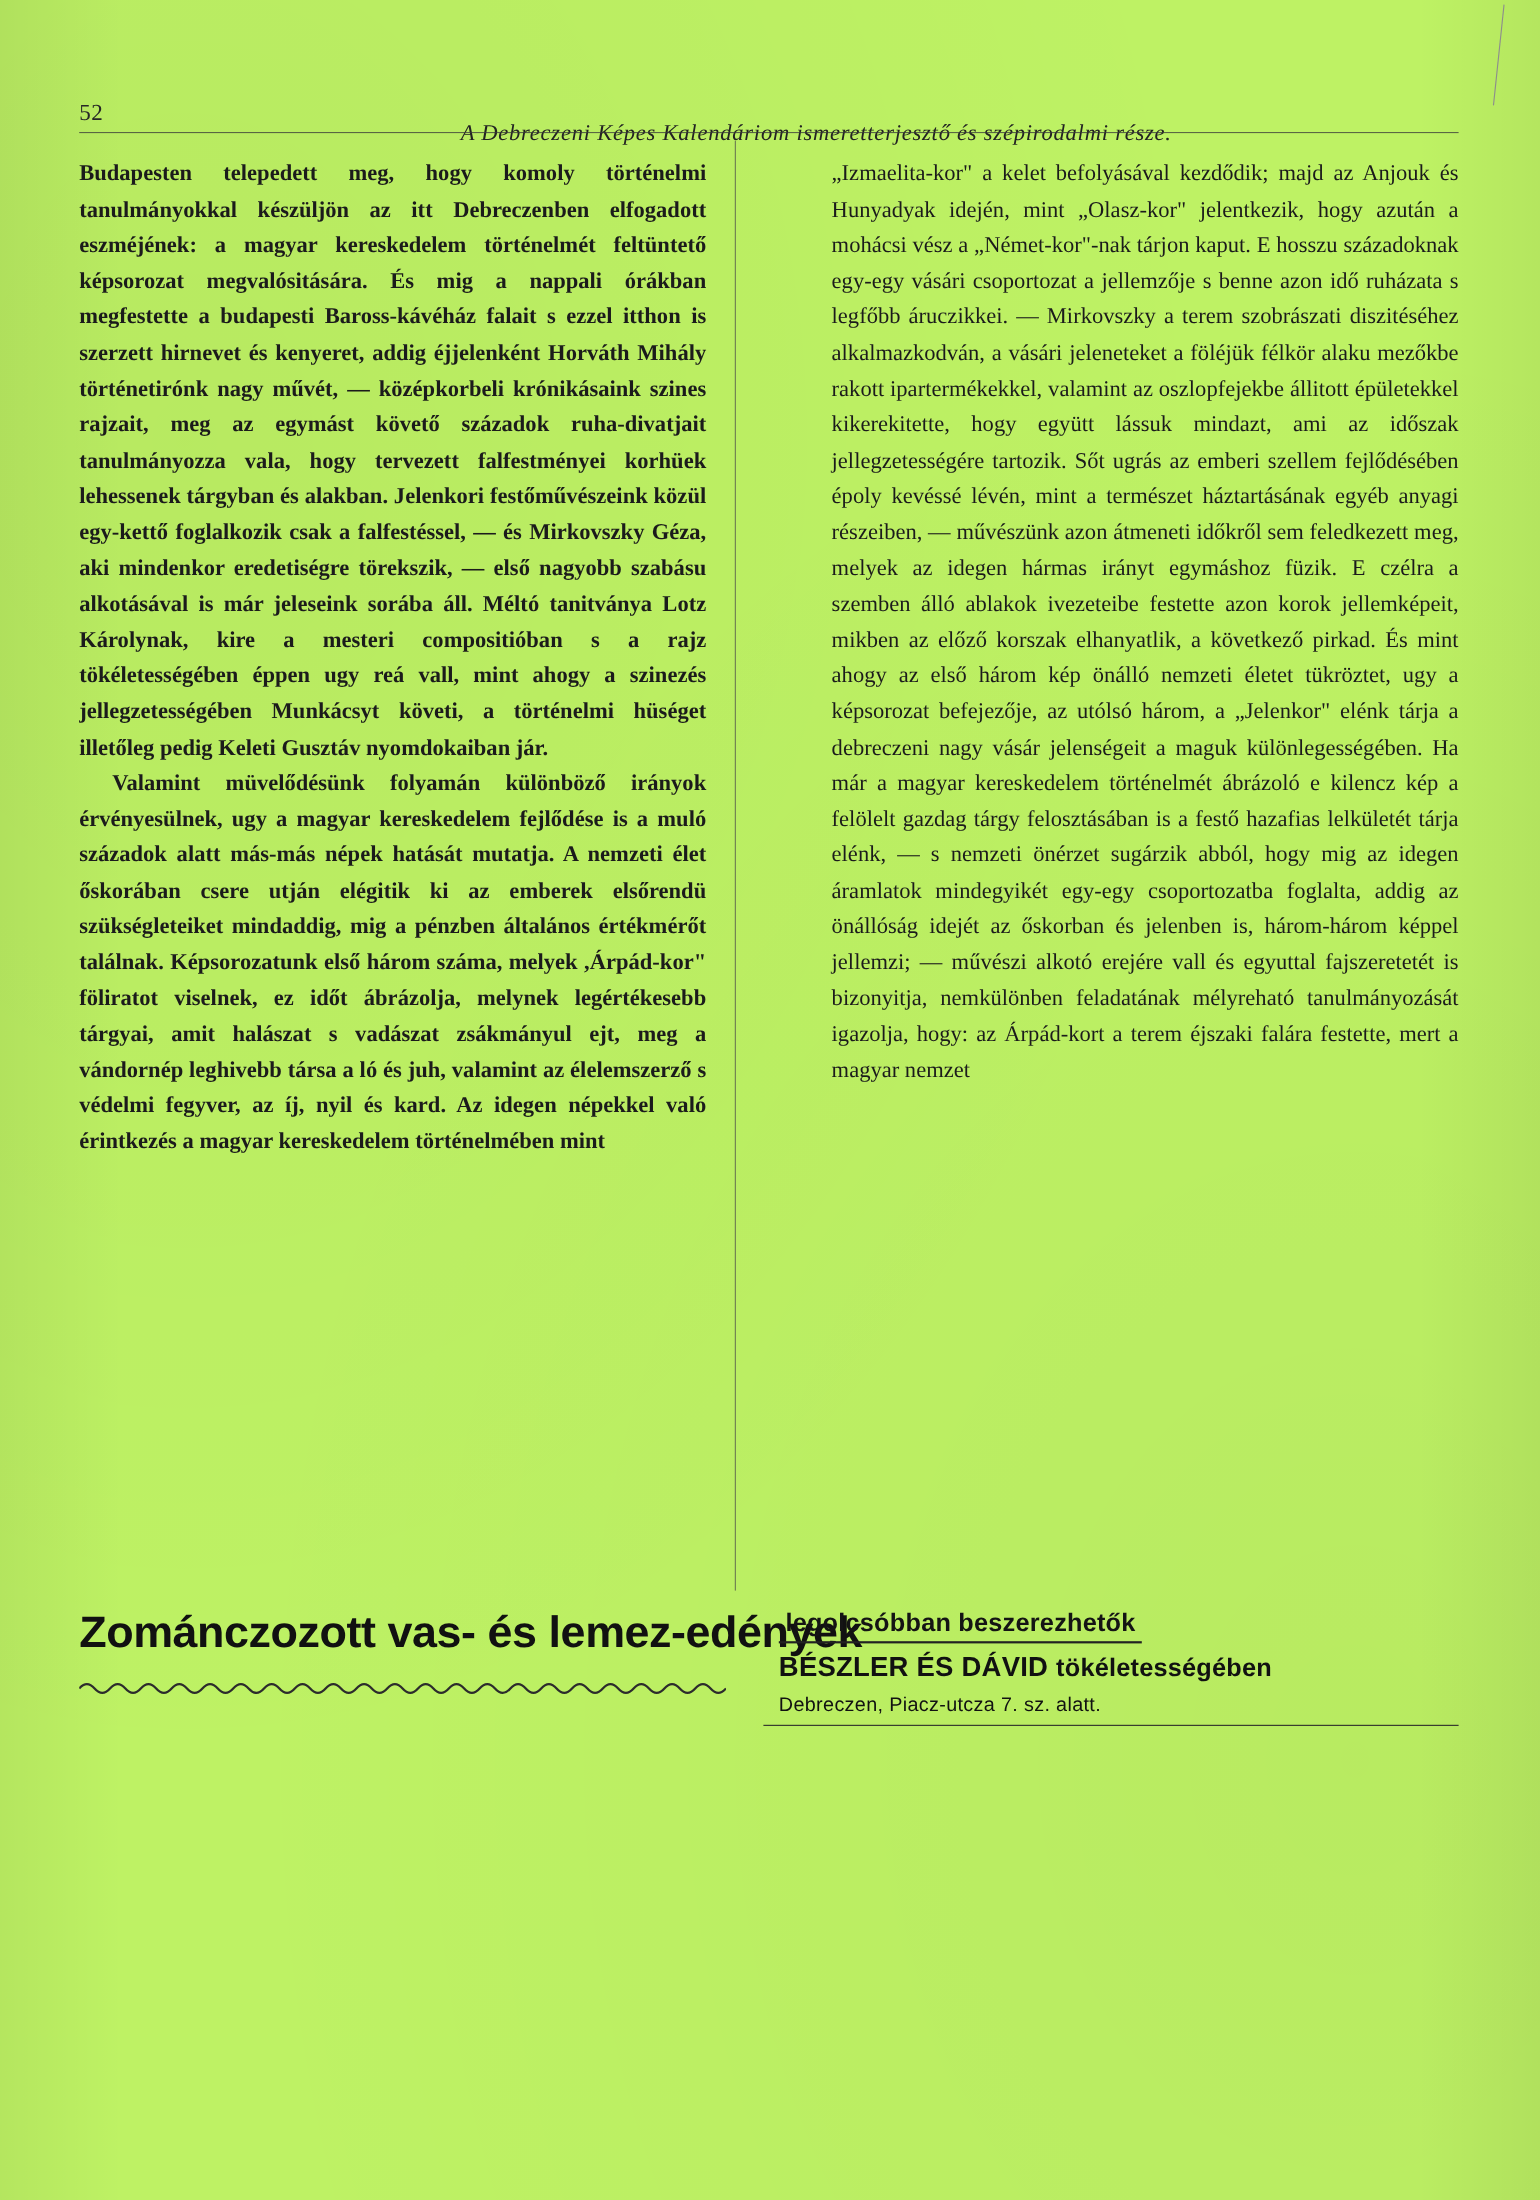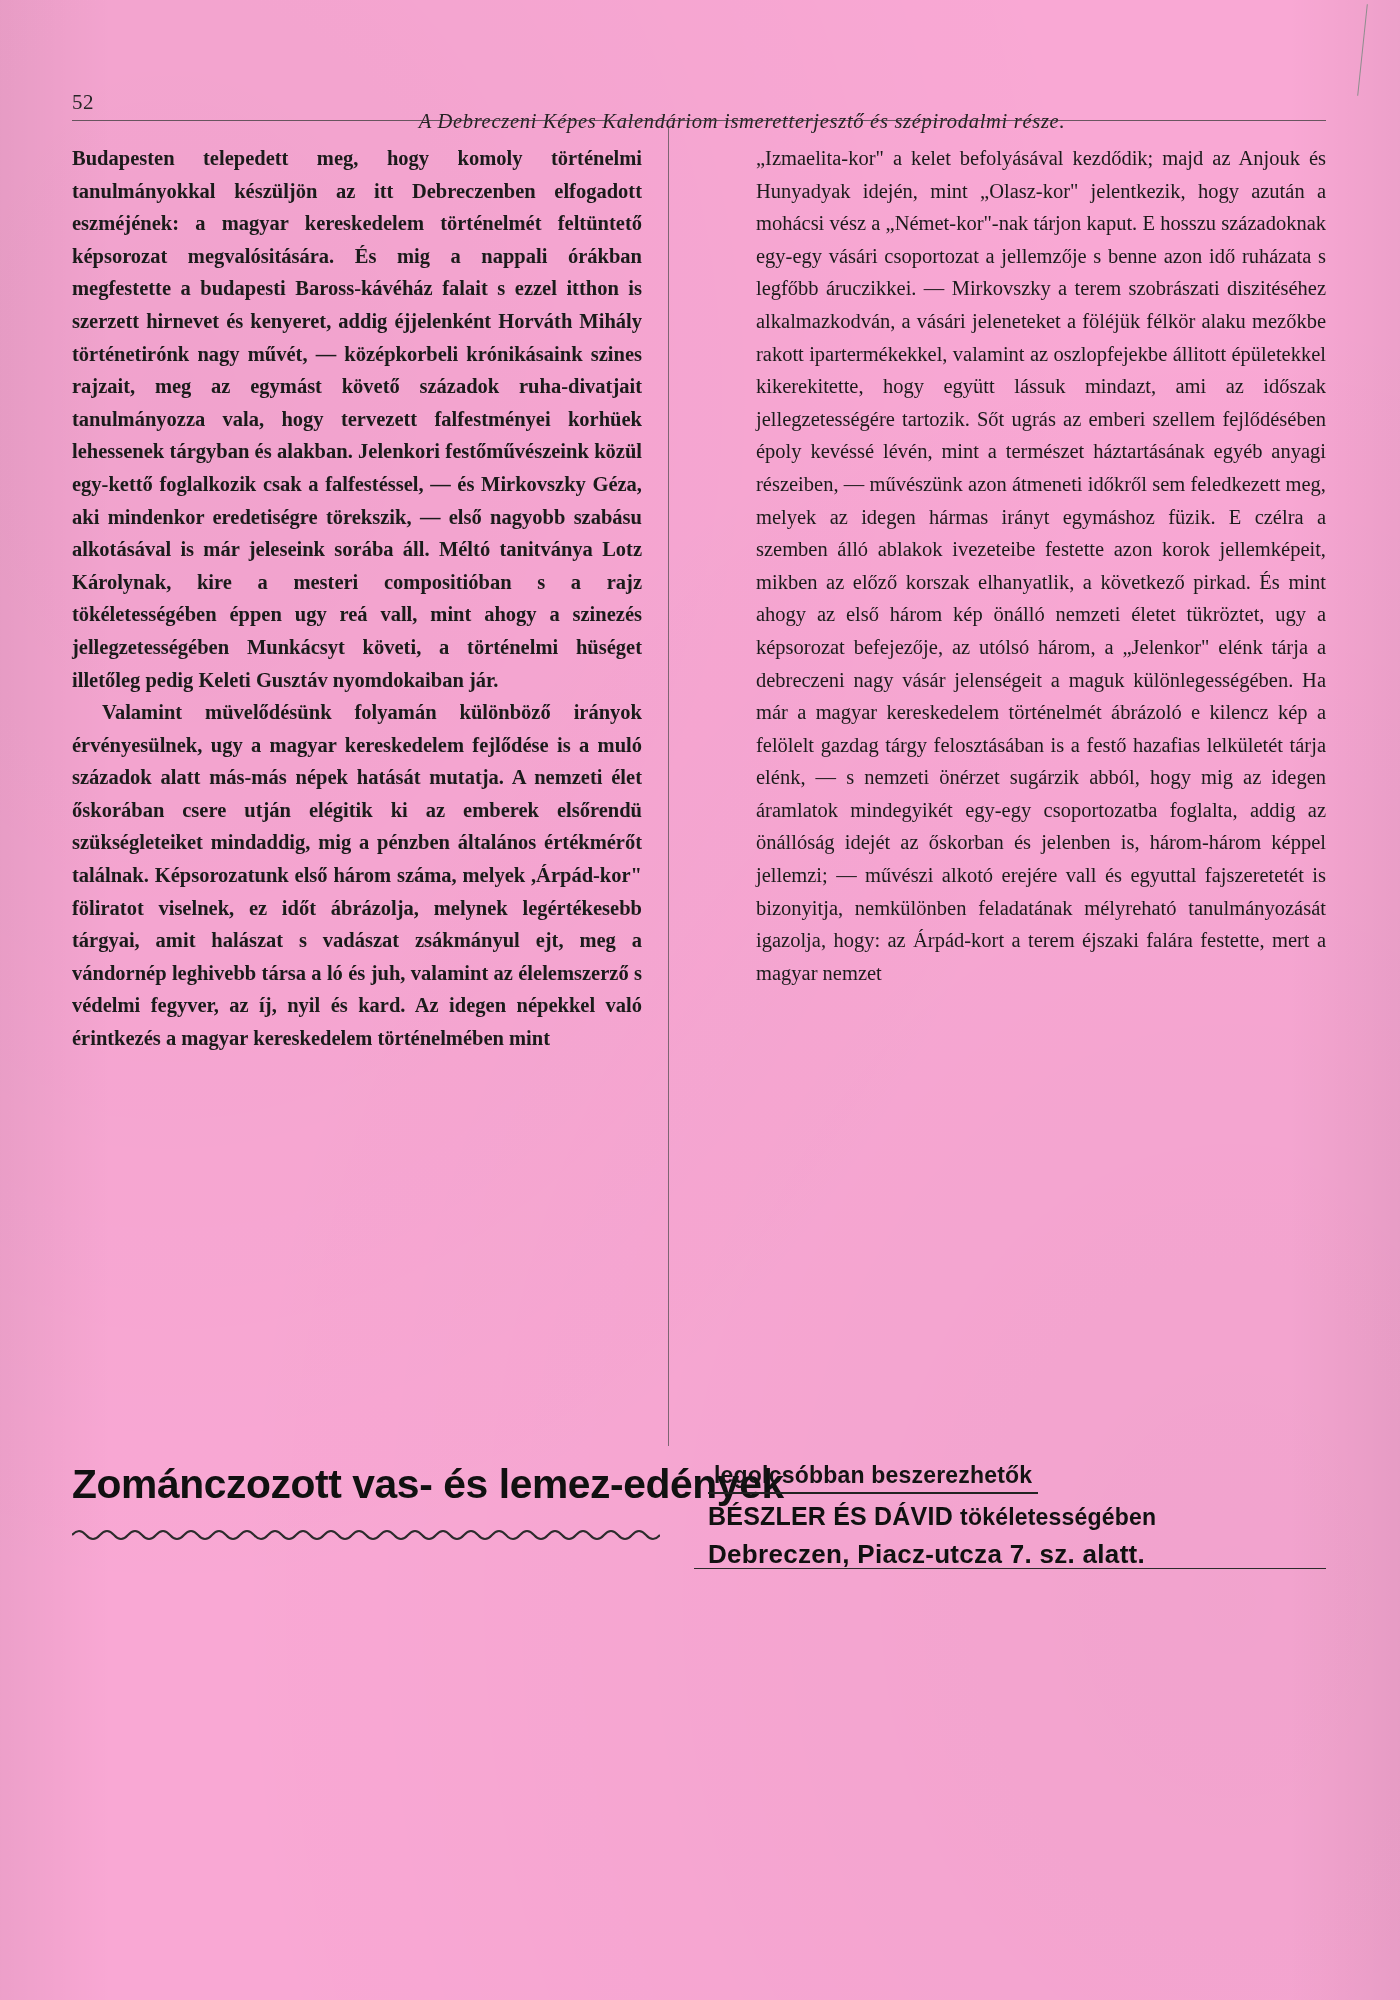--- a/index.html
+++ b/index.html
@@ -11,21 +11,21 @@
     width: 1400px;
     height: 2000px;
     position: relative;
     font-family: "Liberation Serif", serif;
     color: #1a1a1a;
     overflow: hidden;
   }
   .page {
     position: absolute;
     inset: 0;
-    background: #f9a8d4;
+    background: #bef264;
   }
   
   .page::before {
     content: "";
     position: absolute;
     inset: 0;
     background:
       radial-gradient(ellipse at 12% 20%, rgba(0,0,0,0.035), rgba(0,0,0,0) 55%),
       radial-gradient(ellipse at 88% 80%, rgba(0,0,0,0.03), rgba(0,0,0,0) 60%),
       linear-gradient(90deg, rgba(0,0,0,0.05) 0%, rgba(0,0,0,0) 8%, rgba(0,0,0,0) 92%, rgba(0,0,0,0.05) 100%);
@@ -173,22 +173,22 @@
   }
   .ad-line2 {
     font-size: 25px;
     color: #111;
     letter-spacing: 0.2px;
     margin-bottom: 8px;
   }
   .ad-line2 b { font-weight: bold; }
   .ad-line2 span.small { font-size: 23px; font-weight: bold; }
   .ad-line3 {
-    font-size: 26px;
-    font-weight: bold;
+    font-size: 18px;
+    font-weight: normal;
     color: #111;
     letter-spacing: 0.3px;
   }
   .ad-rule-bottom {
     position: absolute;
     left: 622px;
     right: 0;
     top: 106px;
     height: 1px;
     background: #2b2b2b;

